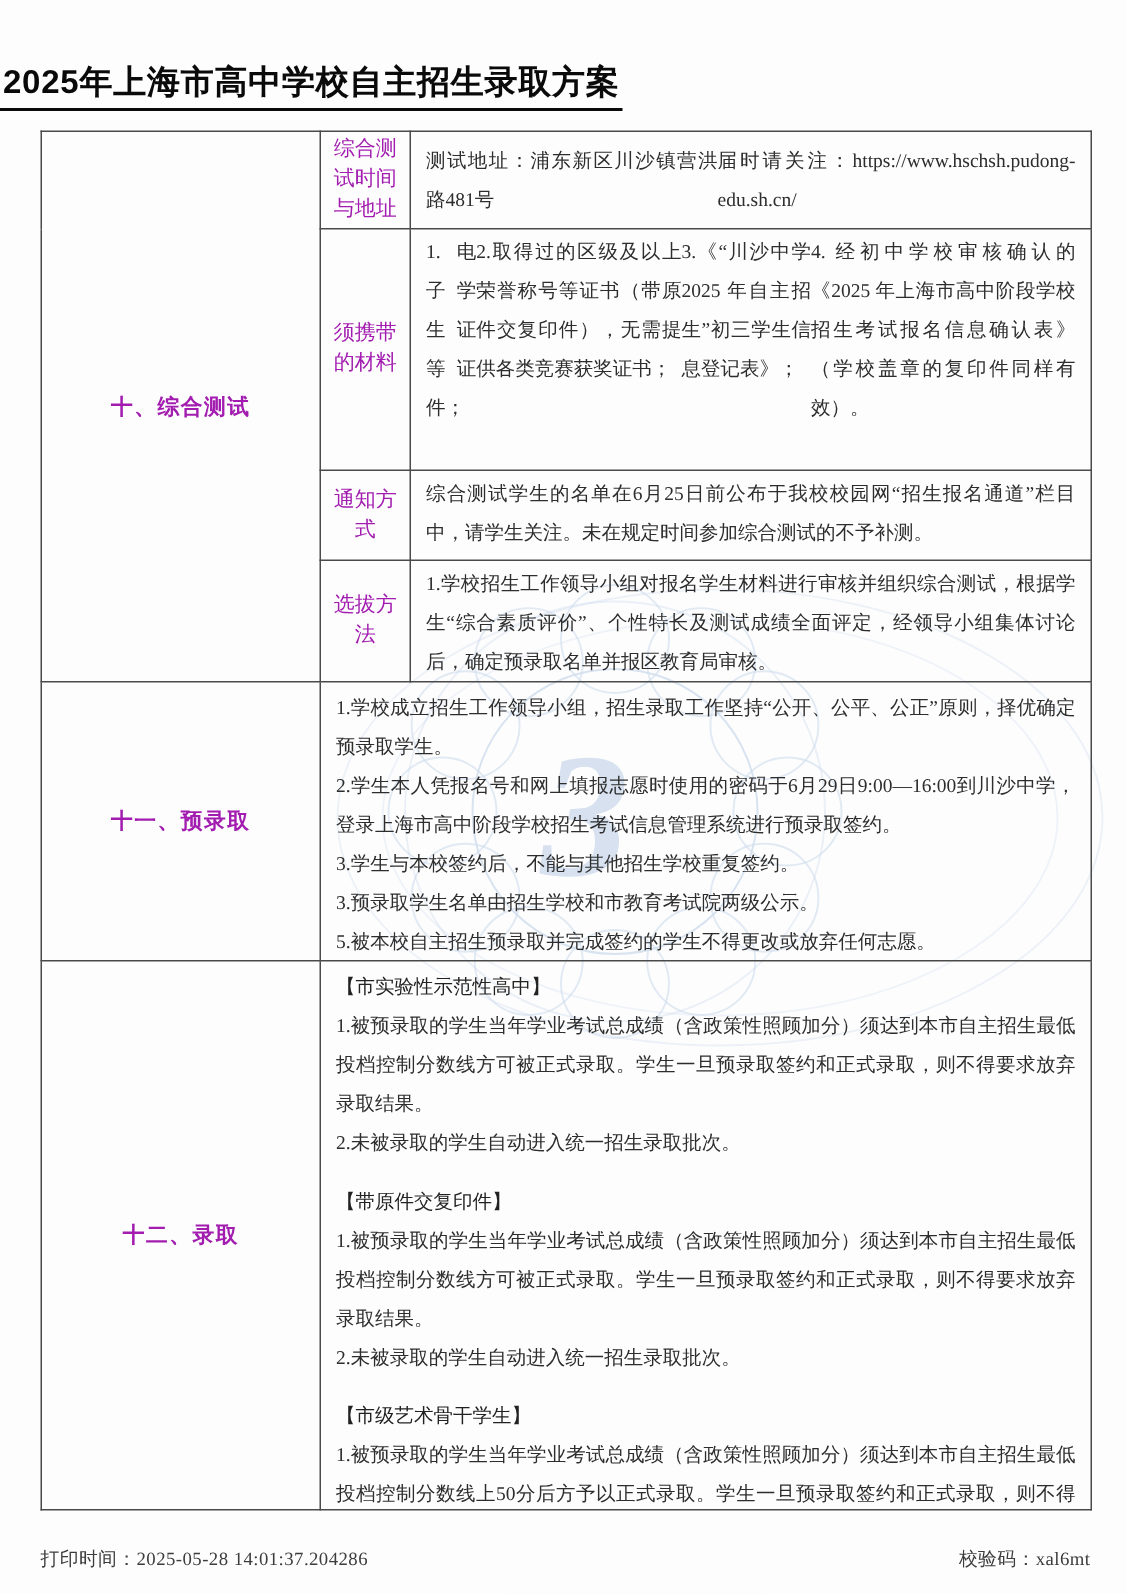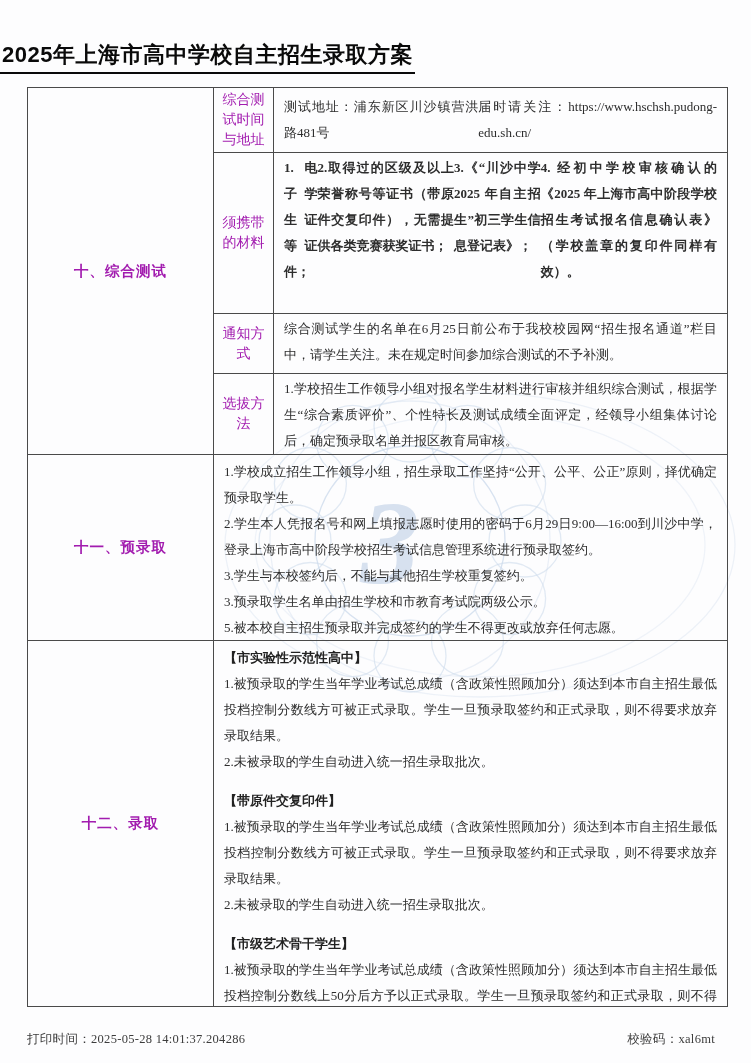--- a/index.html
+++ b/index.html
@@ -70,30 +70,30 @@
   .cellbox {
     overflow: hidden;
     padding: 2px 10px;
     font-size: 13px;
     line-height: 26px;
     color: #2d2d2d;
     text-align: justify;
   }
   .cellbox.centered { display: flex; justify-content: center; }
   .h52  { height: 52px; }
-  .h156 { height: 156px; font-weight: bold; }
+  .h156 { height: 156px; }
   .h55  { height: 55px; }
   .h76  { height: 76px; }
   .h179 { height: 179px; padding-top: 4px; }
   .h359 { height: 359px; padding-top: 4px; }
   .block { margin-bottom: 13px; }
-  .block-heading { font-weight: bold; color: #222; }
+  .block-heading { font-weight: normal; color: #222; }
   
   .footer {
-    position: absolute; left: 27px; right: 36px; top: 1031px;
+    position: absolute; left: 27px; right: 24px; top: 1031px;
     display: flex; justify-content: space-between;
     font-size: 12.5px; color: #3c3c3c;
     letter-spacing: 0.3px;
     z-index: 1;
   }
 </style>
 </head>
 <body>
 
 <div class="page">

